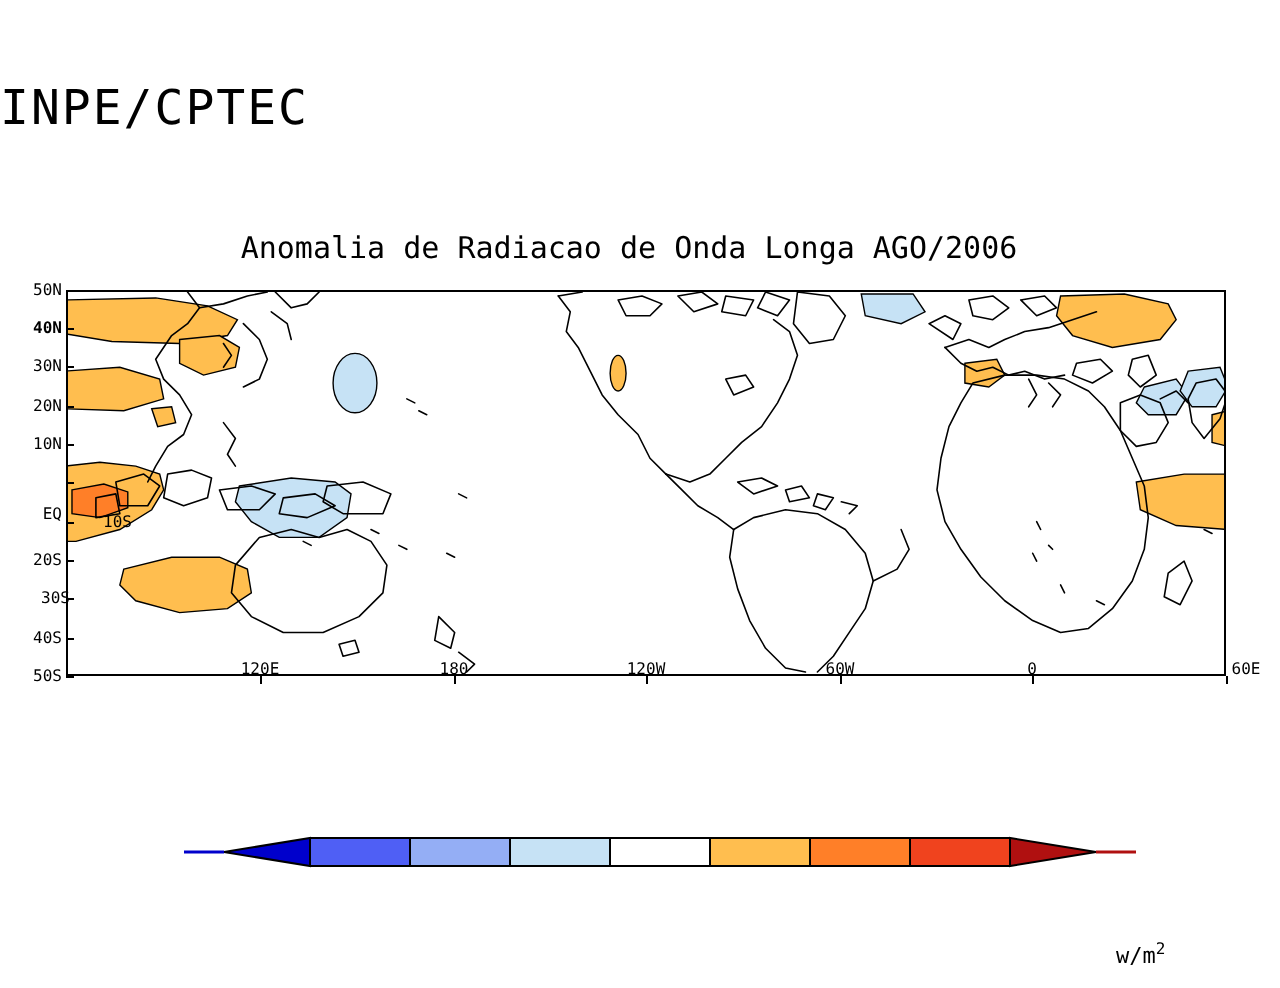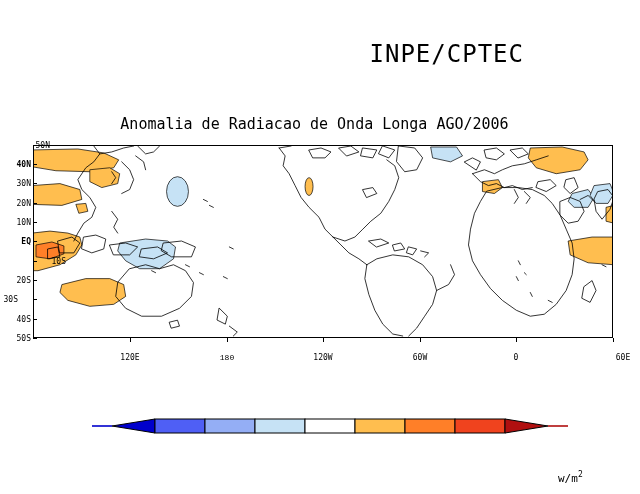--- a/index.html
+++ b/index.html
@@ -13,21 +13,21 @@
     position: relative;
     overflow: hidden;
     font-family: "DejaVu Sans Mono", "Liberation Mono", monospace;
     color: #000000;
   }
   #app-title {
     position: absolute;
     left: 0;
     top: 40px;
     width: 524px;
-    text-align: right;
+    text-align: left;
     font-size: 24px;
     letter-spacing: 1px;
     color: #000;
   }
   #chart-subtitle {
     position: absolute;
     left: 0;
     top: 115px;
     width: 629px;
     text-align: center;
@@ -58,21 +58,21 @@
     color: #000;
   }
   .ytick-mark {
     position: absolute;
     width: 4px;
     height: 1px;
     background: #000;
   }
   .xtick-label {
     position: absolute;
-    top: 353px;
+    top: 330px;
     font-size: 8px;
     text-align: left;
     white-space: nowrap;
     transform: translateX(-50%);
     color: #000;
   }
   .xtick-mark {
     position: absolute;
     width: 1px;
     height: 4px;
@@ -253,43 +253,43 @@
   <div class="ytick-mark" style="left:33px;  top:183px;"></div>
   <div class="ytick-mark" style="left:33px;  top:203px;"></div>
   <div class="ytick-mark" style="left:33px;  top:222px;"></div>
   <div class="ytick-mark" style="left:33px;  top:241px;"></div>
   <div class="ytick-mark" style="left:33px;  top:261px;"></div>
   <div class="ytick-mark" style="left:33px;  top:280px;"></div>
   <div class="ytick-mark" style="left:33px;  top:299px;"></div>
   <div class="ytick-mark" style="left:33px;  top:319px;"></div>
   <div class="ytick-mark" style="left:33px;  top:338px;"></div>
 
-  <div class="ytick-label" style="top:145px; right:590px;">50N</div>
+  <div class="ytick-label" style="top:145px; right:609px;">50N</div>
   <div class="ytick-label" style="top:164px; right:609px;font-weight:bold;">40N</div>
   <div class="ytick-label" style="top:183px; right:609px;">30N</div>
   <div class="ytick-label" style="top:203px; right:609px;text-align:center;">20N</div>
   <div class="ytick-label" style="top:222px; right:609px;">10N</div>
-  <div class="ytick-label" style="top:241px; right:609px;font-weight:bold;">EQ</div>
+  <div class="ytick-label" style="top:257px; right:609px;">EQ</div>
   <div class="ytick-label" style="top:261px; right:574px;">10S</div>
   <div class="ytick-label" style="top:280px; right:609px;">20S</div>
-  <div class="ytick-label" style="top:299px; right:622px;">30S</div>
+  <div class="ytick-label" style="top:299px; right:605px;">30S</div>
   <div class="ytick-label" style="top:319px; right:609px;text-align:right;">40S</div>
   <div class="ytick-label" style="top:338px; right:609px;">50S</div>
 </div>
 
 <div>
   <div class="xtick-mark" style="left:130px; top:338px;"></div>
   <div class="xtick-mark" style="left:227px; top:338px;"></div>
   <div class="xtick-mark" style="left:323px; top:338px;"></div>
   <div class="xtick-mark" style="left:420px; top:338px;"></div>
   <div class="xtick-mark" style="left:516px; top:338px;"></div>
   <div class="xtick-mark" style="left:613px; top:338px;"></div>
 
   <div class="xtick-label" style="left:130px;">120E</div>
-  <div class="xtick-label" style="left:227px;font-family:Liberation Mono, monospace;">180</div>
+  <div class="xtick-label" style="left:227px;">180</div>
   <div class="xtick-label" style="left:323px;">120W</div>
   <div class="xtick-label" style="left:420px;">60W</div>
   <div class="xtick-label" style="left:516px;">0</div>
   <div class="xtick-label" style="left:613px;padding-left:20px;">60E</div>
 </div>
 
 <div id="colorbar-group">
   <svg id="colorbar-svg" width="640" height="30" viewBox="0 0 640 30">
 
     <polygon points="112,12 155,5 155,19" fill="#0000CC" stroke="#000" stroke-width="1"></polygon>

